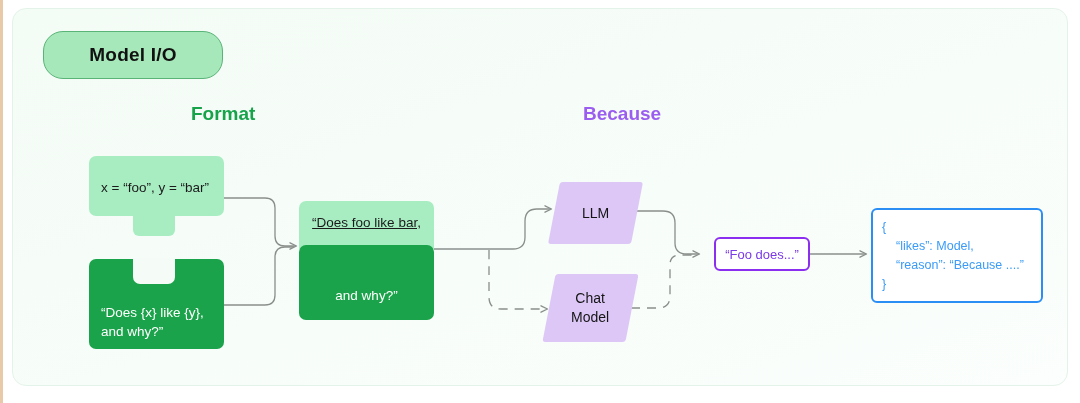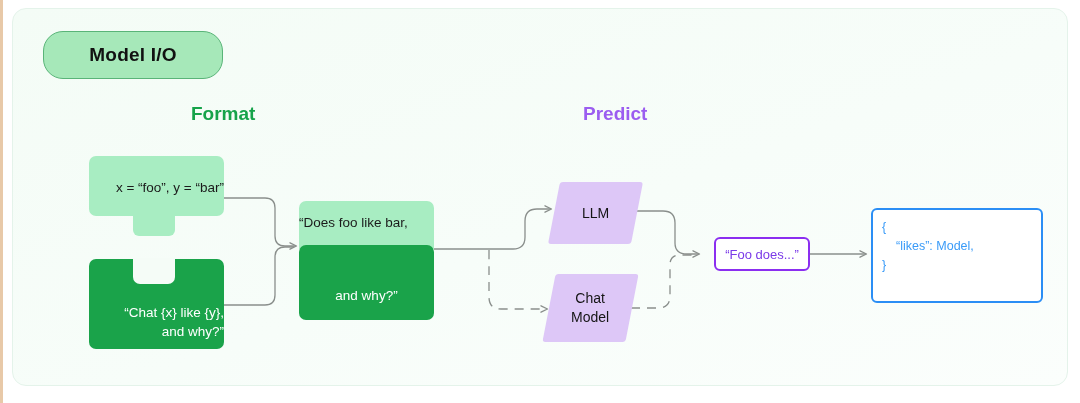--- a/index.html
+++ b/index.html
@@ -73,24 +73,25 @@
   }
   .col-head.format  { left: 178px; width: 140px; color: #16a34a; }
   .col-head.predict { left: 570px; width: 140px; color: #9b5df0; }
   .col-head.parse   { left: 872px; width: 140px; color: #3b91f5; }
 
   
   .piece-text {
     position: absolute;
     left: 0;
     width: 100%;
-    text-align: right;
+    text-align: left;
     font-size: 13.5px;
     line-height: 19px;
     white-space: pre-line;
+    padding-left: 12px;
   }
 
   
   .piece-vars {
     position: absolute;
     left: 76px;
     top: 147px;
     width: 135px;
     height: 80px;
   }
@@ -136,22 +137,22 @@
   }
   .piece-combined .bottom {
     position: absolute; left: 0; top: 44px; width: 135px; height: 75px;
     background: #1aa34a; border-radius: 7px;
   }
   .piece-combined .tab {
     position: absolute; left: 44px; top: 36px; width: 42px; height: 30px;
     background: #a8edc2; border-radius: 0 0 6px 6px;
   }
   .piece-combined .t-top {
-    position: absolute; left: 0; top: 14px; width: 100%; 
-    font-size: 13.5px; color: #1b1b1b;
+    position: absolute; left: 0; top: 14px; width: 100%; text-align: center;
+    font-size: 13.5px; color: #1b1b1b; text-decoration: underline;
   }
   .piece-combined .t-bot {
     position: absolute; left: 0; top: 87px; width: 100%; text-align: center;
     font-size: 13.5px; color: #ffffff;
   }
 
   
   .para {
     position: absolute;
     background: #ddc7f7;
@@ -226,21 +227,21 @@
   <div class="card">
 
     <div class="pill">
       <span>Model I/O</span>
     </div>
 
     <div class="col-head format">
       <span>Format</span>
     </div>
     <div class="col-head predict">
-      <span>Predict</span>
+      <span>Because</span>
     </div>
 
     <svg class="wires" viewBox="0 0 1080 403">
       <defs>
         <marker id="arrowGray" markerWidth="9" markerHeight="9" refX="7" refY="4.2" orient="auto" markerUnits="userSpaceOnUse">
           <path d="M1,1 L7.5,4.2 L1,7.4" fill="none" stroke="#8a8f8c" stroke-width="1.3" stroke-linecap="round" stroke-linejoin="round"></path>
         </marker>
       </defs>
 
       <path d="M211,189 L252,189 Q262,189 262,199 L262,227 Q262,237 272,237 L283,237" fill="none" stroke="#8a8f8c" stroke-width="1.3" marker-end="url(#arrowGray)"></path>
@@ -262,21 +263,21 @@
 
     <div class="piece-vars">
       <div class="body"></div>
       <div class="tab"></div>
       <div class="piece-text">x = “foo”, y = “bar”</div>
     </div>
 
     <div class="piece-tmpl">
       <div class="body"></div>
       <div class="notch"></div>
-      <div class="piece-text">“Chat {x} like {y},
+      <div class="piece-text">“Does {x} like {y},
 and why?”</div>
     </div>
 
     <div class="piece-combined">
       <div class="top"></div>
       <div class="tab"></div>
       <div class="bottom"></div>
       <div class="t-top">“Does foo like bar,</div>
       <div class="t-bot">and why?”</div>
     </div>
@@ -290,17 +291,18 @@
 Model</span>
     </div>
 
     <div class="box-raw">
       <span>“Foo does...”</span>
     </div>
 
     <div class="box-json">
       <div class="l">{</div>
       <div class="l indent">“likes”: Model,</div>
+      <div class="l indent">“reason”: “Because ....”</div>
       <div class="l">}</div>
     </div>
 
   </div>
 </div>
 
 </body></html>

